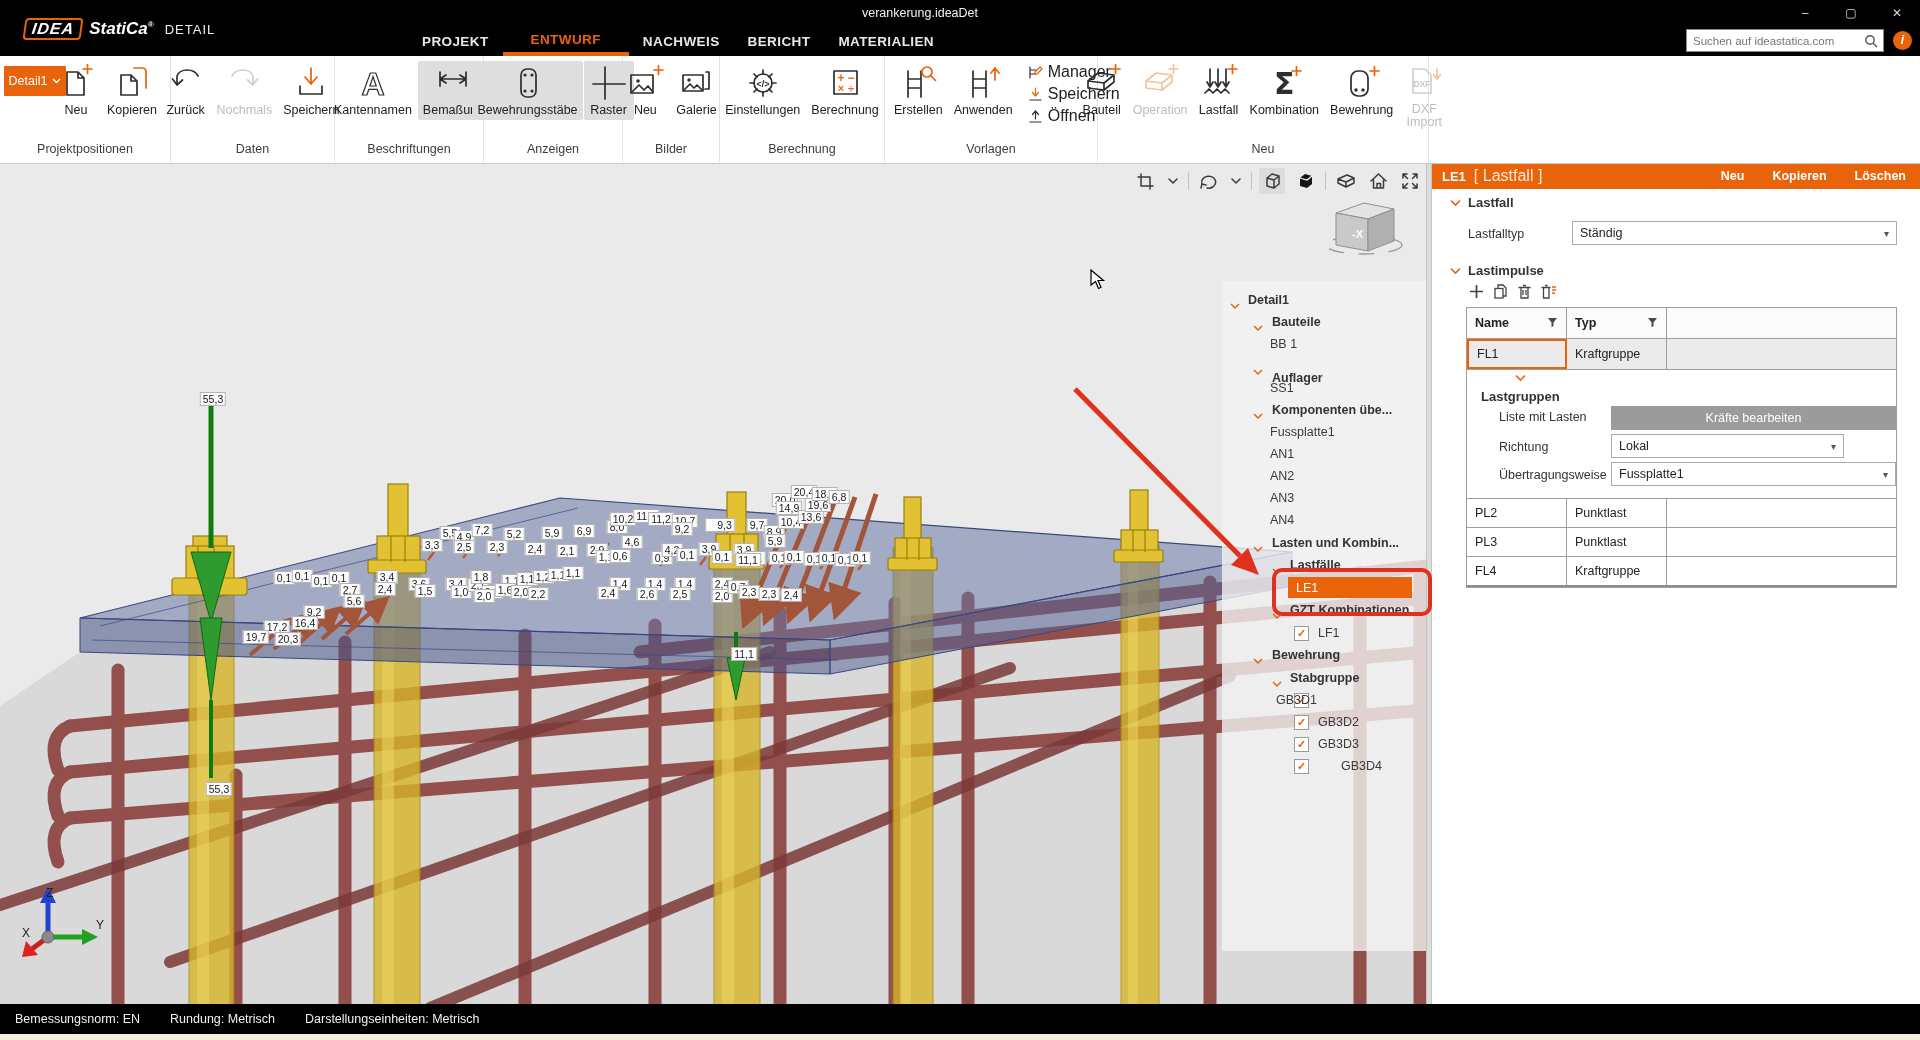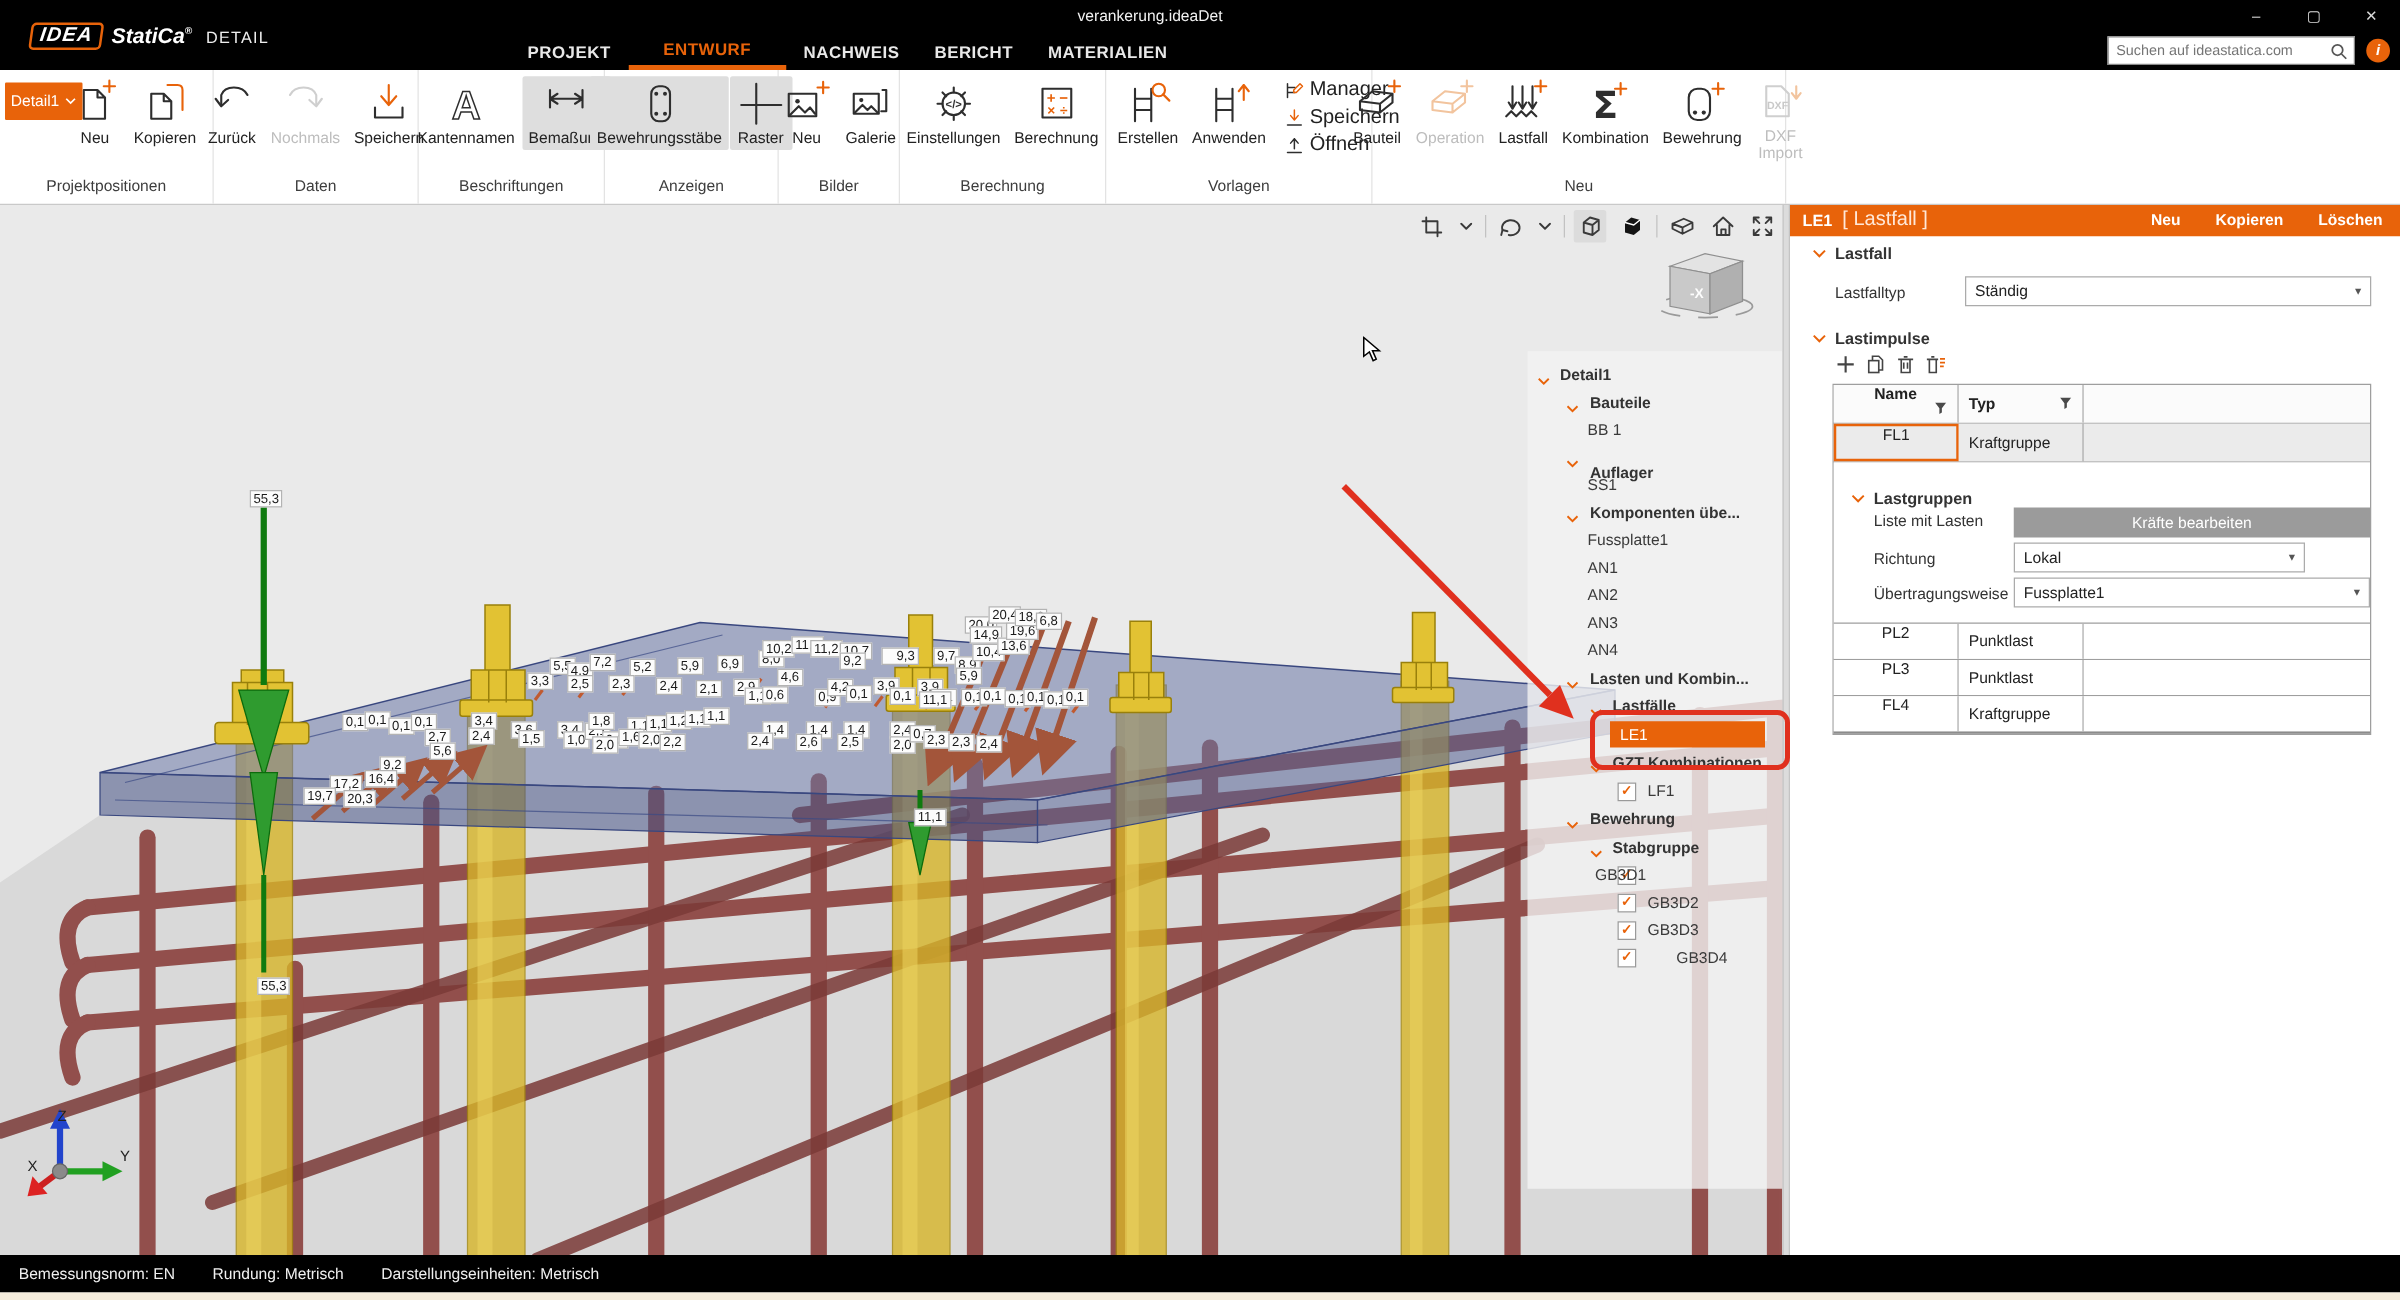--- a/index.html
+++ b/index.html
@@ -92,21 +92,21 @@
            align-items:center;font-size:12.5px;color:#222;padding-left:7px;box-sizing:border-box;}
   .pselect .chev{margin-left:auto;margin-right:7px;color:#555;font-size:10px;}
   .pbtngray{position:absolute;height:24px;background:#9b9b9b;color:#fff;font-size:12.5px;
             display:flex;align-items:center;justify-content:center;box-sizing:border-box;}
   .imptools{position:absolute;display:flex;gap:7px;align-items:center;}
   .i17{width:17px;height:17px;}
   .ptable{position:absolute;left:34px;top:144px;width:431px;border:1px solid #9e9e9e;box-sizing:border-box;}
   .prow{display:flex;border-bottom:1px solid #9e9e9e;}
   .pcell{box-sizing:border-box;padding:0 8px;display:flex;align-items:center;font-size:12.5px;color:#222;
          border-right:1px solid #9e9e9e;height:30px;background:#fff;}
-  .c1{width:100px;flex-direction:column;} .c2{width:100px;} .c3{flex:1;border-right:none;}
+  .c1{width:100px;} .c2{width:100px;} .c3{flex:1;border-right:none;}
   .hdr .pcell{font-weight:bold;background:#fbfbfb;}
   .selrow .pcell{background:#ebebeb;}
   .selcell{border:2px solid #E8630A !important;}
   .funnel{margin-left:auto;}
   .pdetail{position:relative;height:128px;border-bottom:1px solid #9e9e9e;background:#fff;}
   .rowsmall .pcell{height:28px;}
   .lastrow{border-bottom:2px solid #8c8c8c;}
   
   .statusbar{position:absolute;left:0;right:0;top:1004px;height:30px;background:#000;color:#f0f0f0;
              display:flex;align-items:center;gap:30px;padding-left:15px;font-size:12.5px;z-index:20;}
@@ -801,21 +801,21 @@
           </svg>
         </div>
       <div class="pcell c3"></div>
     </div>
     <div class="prow selrow">
       <div class="pcell c1 selcell">FL1</div>
       <div class="pcell c2">Kraftgruppe</div>
       <div class="pcell c3"></div>
     </div>
     <div class="pdetail">
-      <div class="sectionhdr" style="left:14px;top:21px;">
+      <div class="sectionhdr" style="left:14px;top:4px;flex-direction:column;">
         <svg width="11" height="8" viewBox="0 0 11 8">
             <path d="M1 1.5 L5.5 6 L10 1.5" stroke="#E8630A" stroke-width="1.6" fill="none"></path>
           </svg>
         <span>Lastgruppen</span>
       </div>
       <div class="plabel" style="left:32px;top:40px;">Liste mit Lasten</div>
       <div class="pbtngray" style="left:144px;top:36px;width:285px;">Kräfte bearbeiten</div>
       <div class="plabel" style="left:32px;top:70px;">Richtung</div>
       <div class="pselect" style="left:144px;top:64px;width:233px;">
           <span>Lokal</span>

